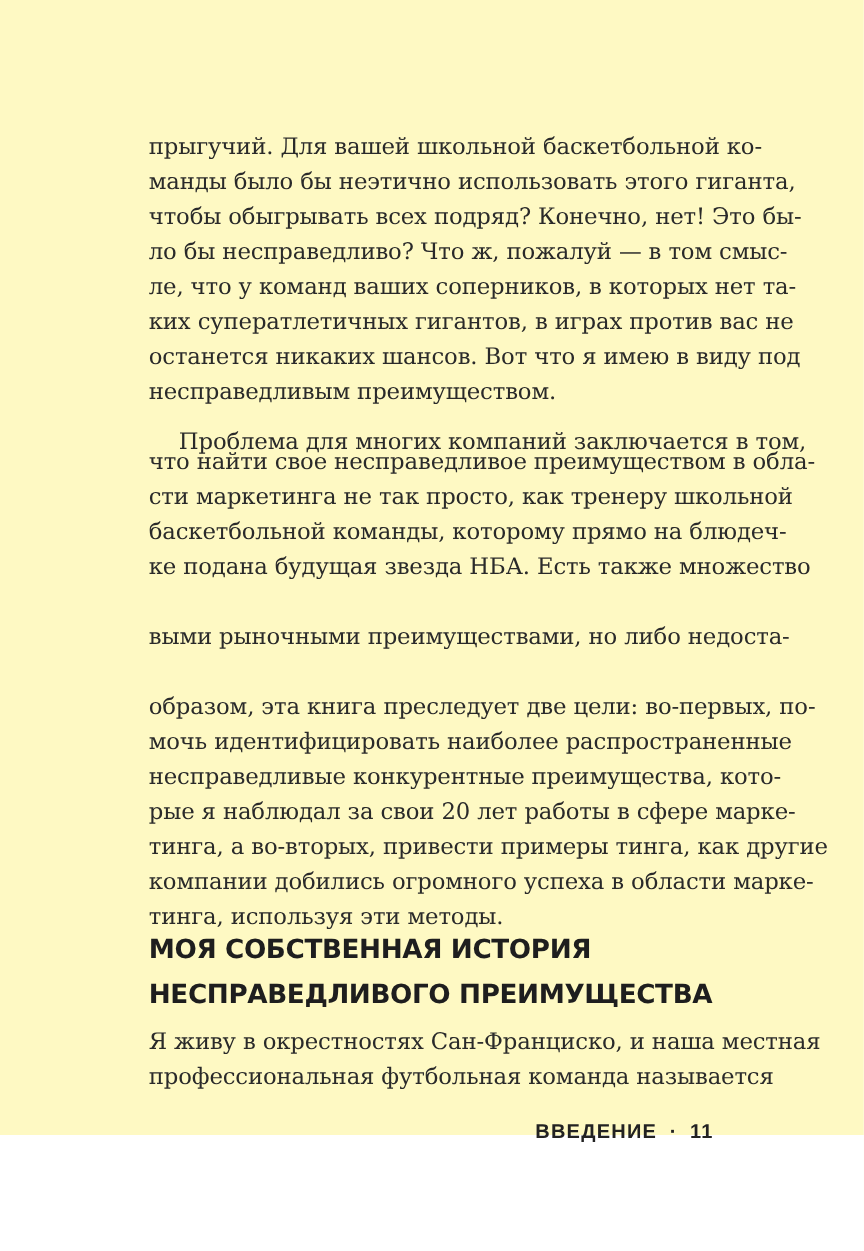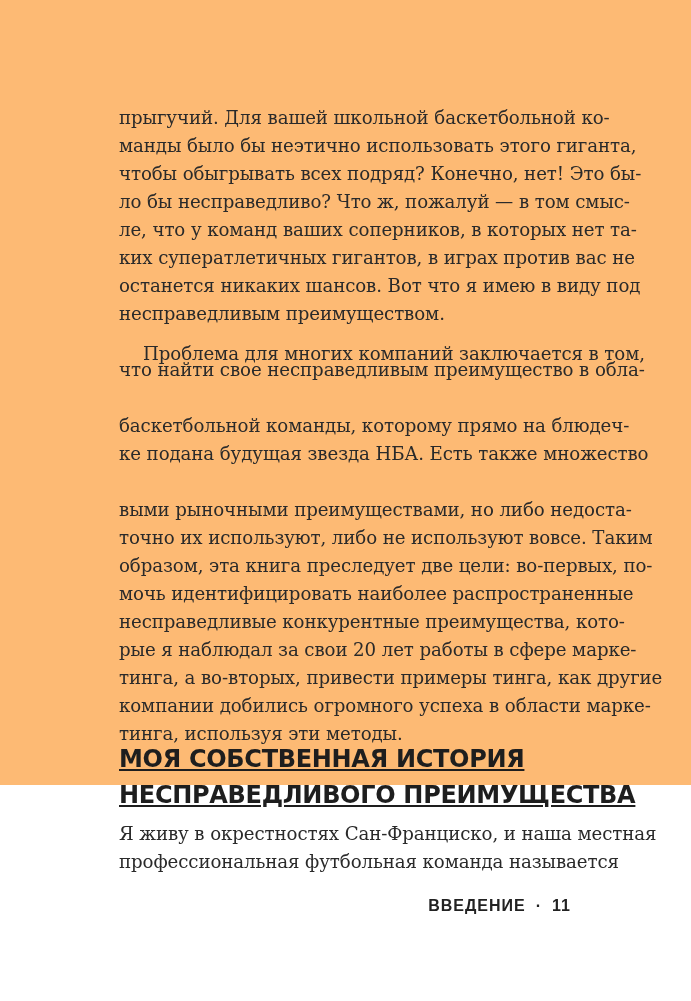--- a/index.html
+++ b/index.html
@@ -1,44 +1,44 @@
 <!DOCTYPE html>
 <html><head>
 <meta charset="utf-8">
 <style>
   html,body{margin:0;padding:0;background:#ffffff;}
   body{width:691px;height:1001px;position:relative;overflow:hidden;}
-  .page{position:absolute;left:0;top:0;width:691px;height:785px;background:#fdba74;}
+  .page{position:absolute;left:0;top:0;width:691px;height:908px;background:#fef9c3;}
   .line{position:absolute;left:119px;width:452px;font-family:"DejaVu Serif","Liberation Serif",serif;font-size:18.2px;color:#2a2a2a;white-space:nowrap;text-align:justify;text-align-last:justify;line-height:28px;height:28px;letter-spacing:-0.1px;}
   .line.last{text-align-last:left;}
   .line.indent{left:143px;width:428px;}
-  .h{position:absolute;left:119px;font-family:"DejaVu Sans","Liberation Sans",sans-serif;font-weight:bold;font-size:24px;color:#1e1e1e;white-space:nowrap;letter-spacing:-0.3px;line-height:36px;text-decoration:underline;}
+  .h{position:absolute;left:119px;font-family:"DejaVu Sans","Liberation Sans",sans-serif;font-weight:bold;font-size:21px;color:#1e1e1e;white-space:nowrap;letter-spacing:-0.3px;line-height:36px;}
   .footer{position:absolute;top:897px;right:120px;font-family:"Liberation Sans","DejaVu Sans",sans-serif;font-weight:bold;font-size:16px;color:#222;letter-spacing:1px;white-space:nowrap;}
   .footer .dot{margin:0 10px;font-weight:bold;}
 </style>
 </head>
 <body>
 
 <div class="page">
 
   <div class="line" style="top:104px">прыгучий. Для вашей школьной баскетбольной ко-</div>
   <div class="line" style="top:132px">манды было бы неэтично использовать этого гиганта,</div>
   <div class="line" style="top:160px">чтобы обыгрывать всех подряд? Конечно, нет! Это бы-</div>
   <div class="line" style="top:188px">ло бы несправедливо? Что ж, пожалуй — в том смыс-</div>
   <div class="line" style="top:216px">ле, что у команд ваших соперников, в которых нет та-</div>
   <div class="line" style="top:244px">ких суператлетичных гигантов, в играх против вас не</div>
   <div class="line" style="top:272px">останется никаких шансов. Вот что я имею в виду под</div>
   <div class="line last" style="top:300px">несправедливым преимуществом.</div>
 
   <div class="line indent" style="top:340px">Проблема для многих компаний заключается в том,</div>
-  <div class="line" style="top:356px">что найти свое несправедливым преимущество в обла-</div>
+  <div class="line" style="top:356px">что найти свое несправедливое преимуществом в обла-</div>
+  <div class="line" style="top:384px">сти маркетинга не так просто, как тренеру школьной</div>
   <div class="line" style="top:412px">баскетбольной команды, которому прямо на блюдеч-</div>
   <div class="line" style="top:440px">ке подана будущая звезда НБА. Есть также множество</div>
   <div class="line" style="top:496px">выми рыночными преимуществами, но либо недоста-</div>
-  <div class="line" style="top:524px">точно их используют, либо не используют вовсе. Таким</div>
   <div class="line" style="top:552px">образом, эта книга преследует две цели: во-первых, по-</div>
   <div class="line" style="top:580px">мочь идентифицировать наиболее распространенные</div>
   <div class="line" style="top:608px">несправедливые конкурентные преимущества, кото-</div>
   <div class="line" style="top:636px">рые я наблюдал за свои 20 лет работы в сфере марке-</div>
   <div class="line" style="top:664px">тинга, а во-вторых, привести примеры тинга, как другие</div>
   <div class="line" style="top:692px">компании добились огромного успеха в области марке-</div>
   <div class="line last" style="top:720px">тинга, используя эти методы.</div>
 
   <div class="h" style="top:741px">МОЯ СОБСТВЕННАЯ ИСТОРИЯ</div>
   <div class="h" style="top:777px">НЕСПРАВЕДЛИВОГО ПРЕИМУЩЕСТВА</div>

